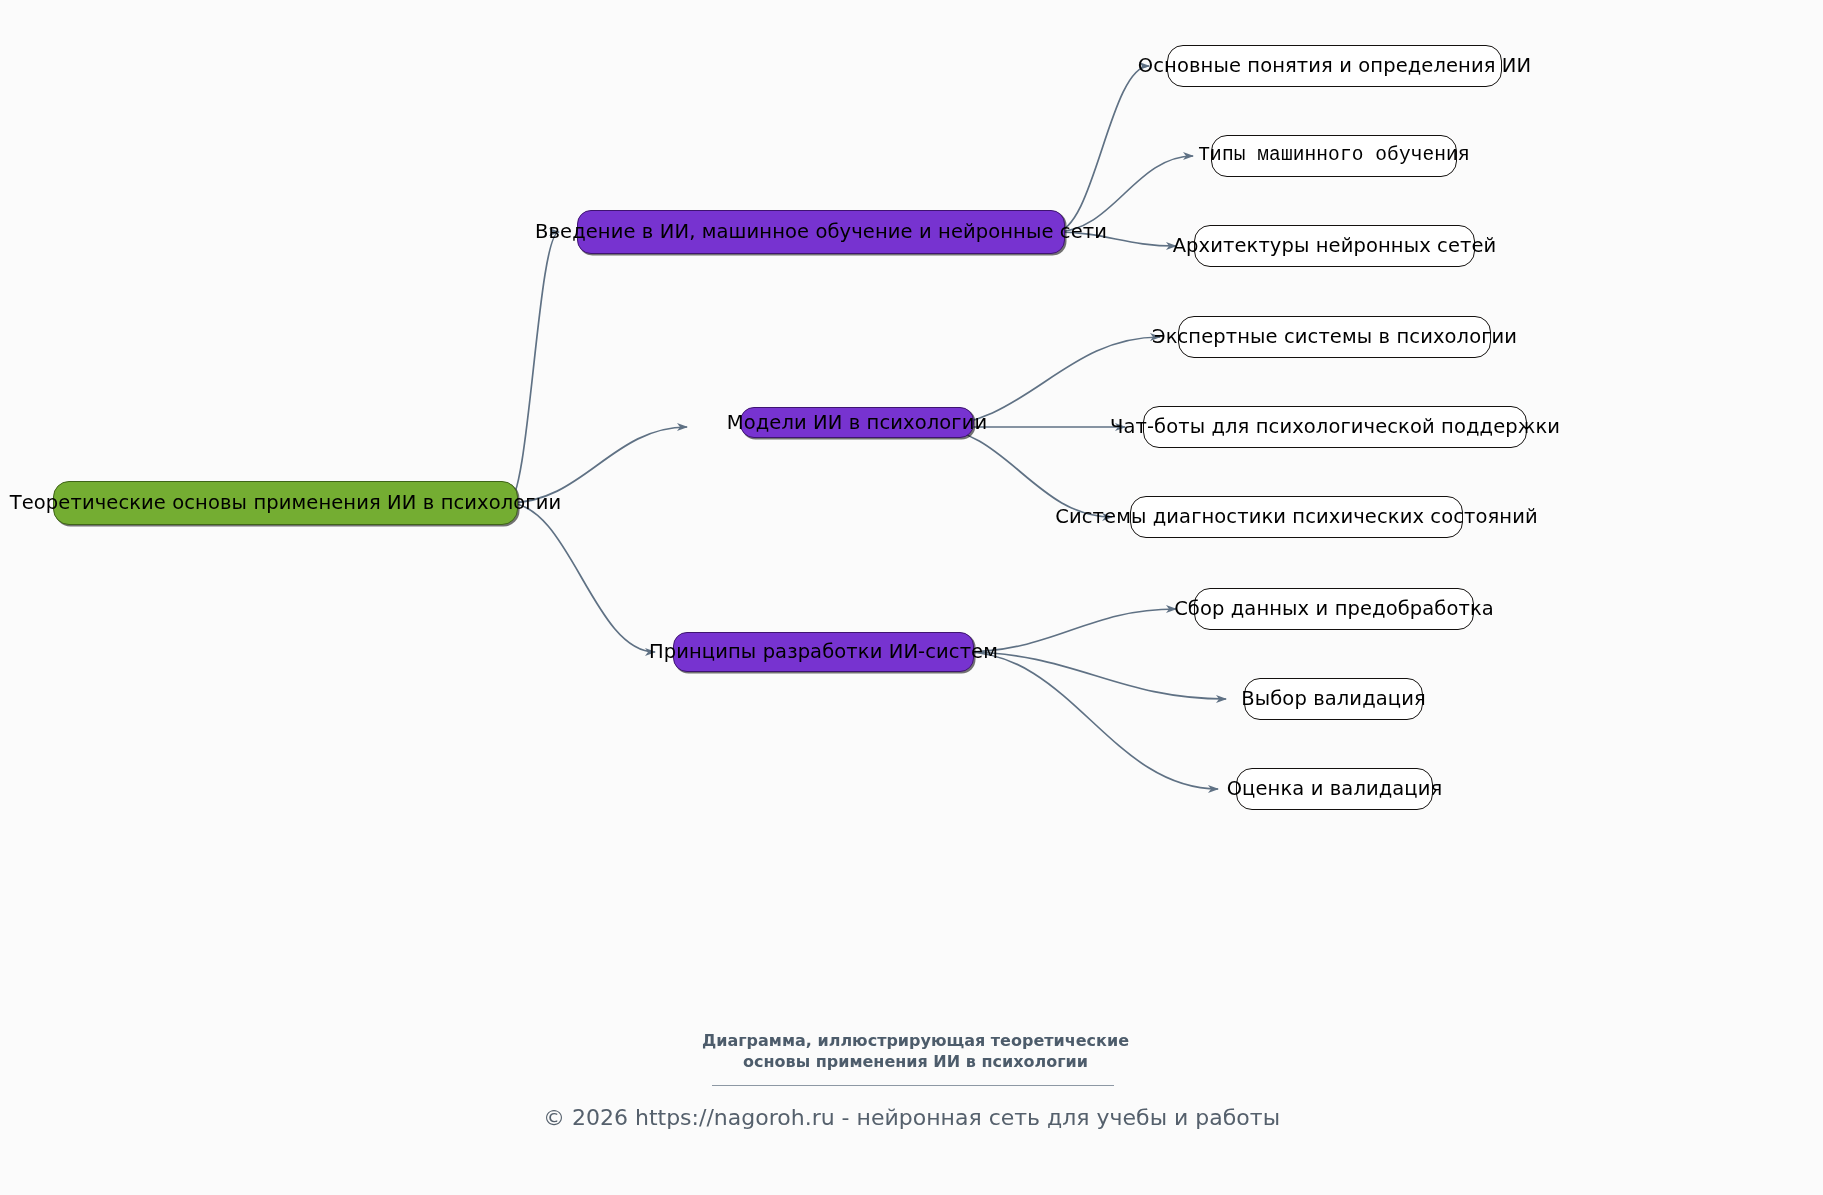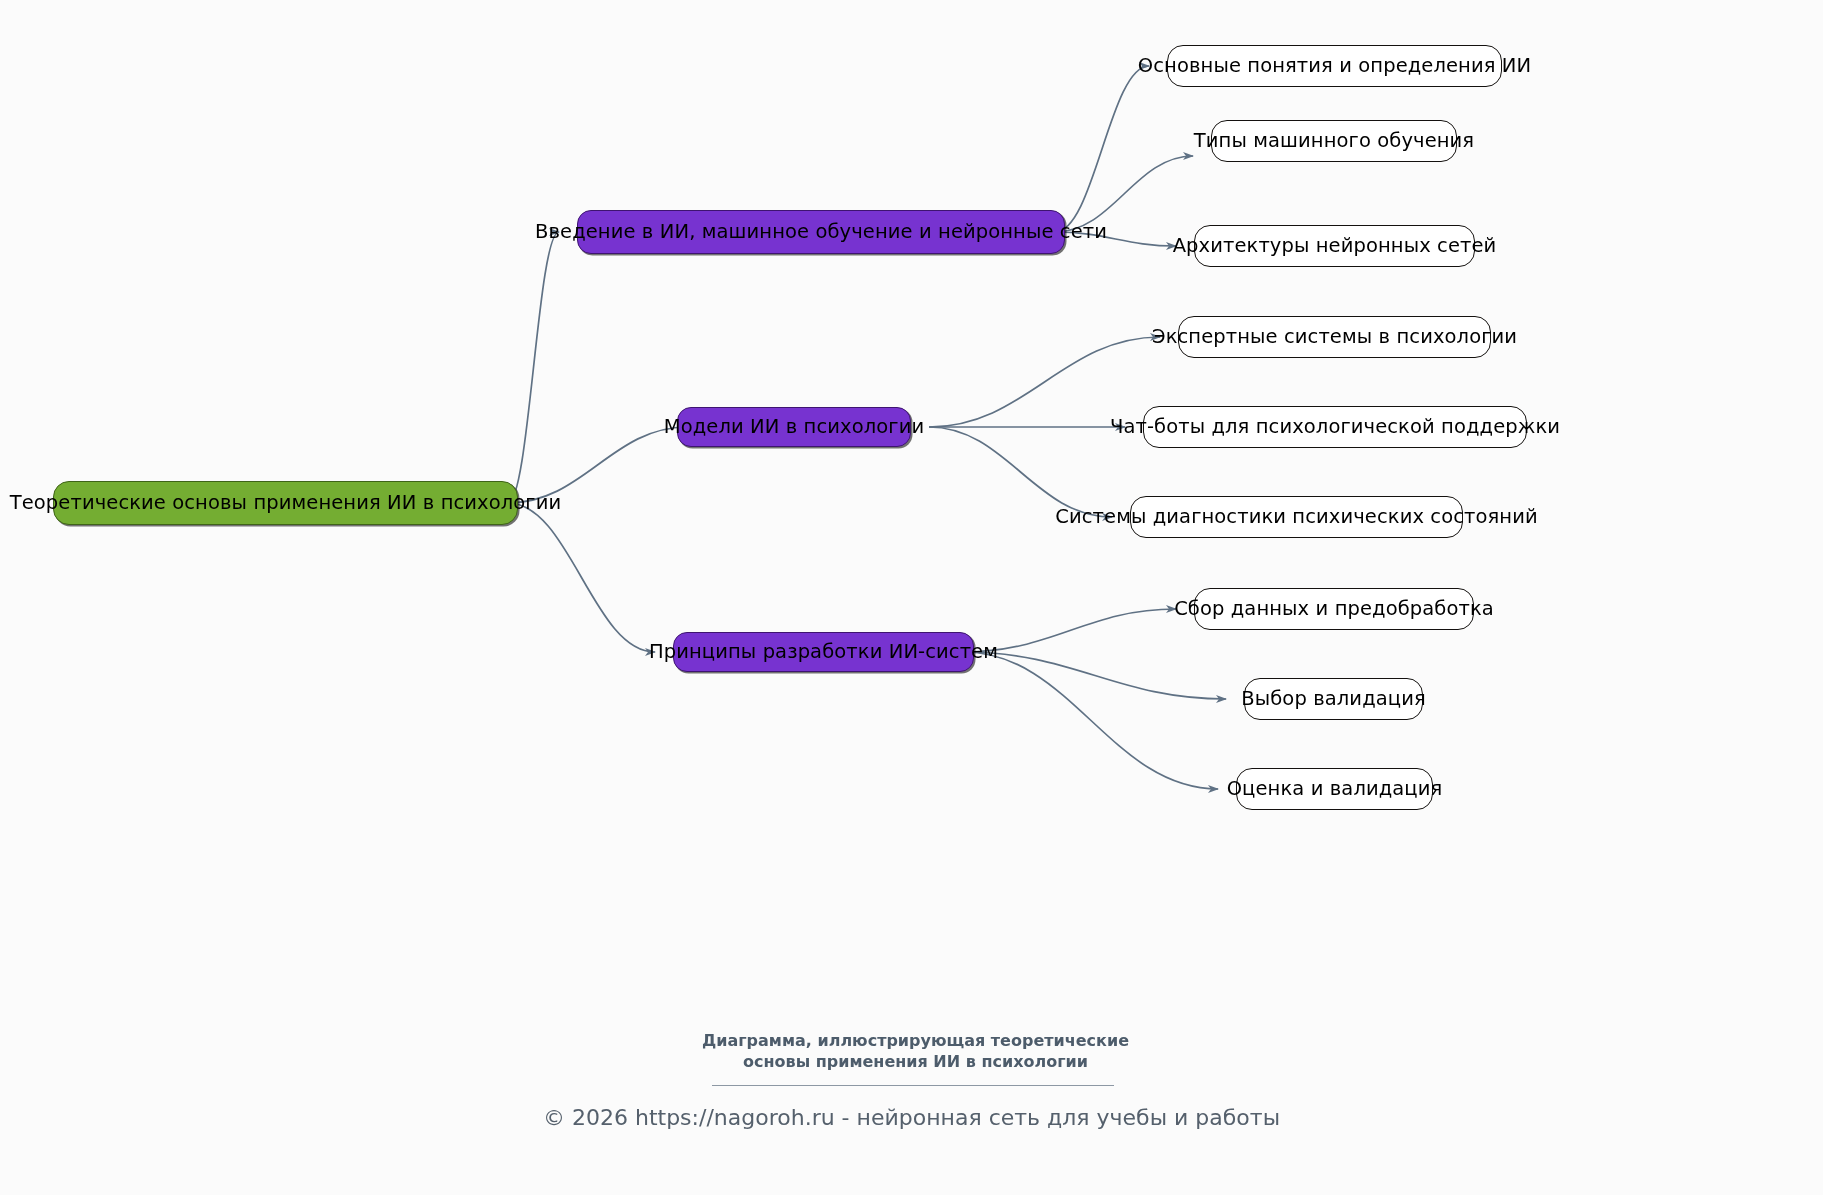--- a/index.html
+++ b/index.html
@@ -119,27 +119,27 @@
   <div id="nodes">
       <div class="node node-root" style="left: 41px; top: 481px; width: 465px; height: 44px; border-radius: 16px;">
         <span>Теоретические основы применения ИИ в психологии</span>
       </div>
       <div class="node node-branch" style="left: 565px; top: 210px; width: 488px; height: 44px;">
         <span>Введение в ИИ, машинное обучение и нейронные сети</span>
       </div>
       <div class="node node-leaf" style="left: 1155px; top: 45px; width: 335px; height: 42px;">
         <span>Основные понятия и определения ИИ</span>
       </div>
-      <div class="node node-leaf" style="left: 1199px; top: 120px; width: 246px; height: 42px;">
+      <div class="node node-leaf" style="left: 1199px; top: 135px; width: 246px; height: 42px; font-family: Liberation Mono, monospace;">
         <span>Типы машинного обучения</span>
       </div>
       <div class="node node-leaf" style="left: 1182px; top: 225px; width: 281px; height: 42px;">
         <span>Архитектуры нейронных сетей</span>
       </div>
-      <div class="node node-branch" style="left: 665px; top: 407px; width: 234px; height: 40px;">
+      <div class="node node-branch" style="left: 728px; top: 407px; width: 234px; height: 31px;">
         <span>Модели ИИ в психологии</span>
       </div>
       <div class="node node-leaf" style="left: 1166px; top: 316px; width: 313px; height: 42px;">
         <span>Экспертные системы в психологии</span>
       </div>
       <div class="node node-leaf" style="left: 1131px; top: 406px; width: 384px; height: 42px;">
         <span>Чат-боты для психологической поддержки</span>
       </div>
       <div class="node node-leaf" style="left: 1118px; top: 496px; width: 333px; height: 42px;">
         <span>Системы диагностики психических состояний</span>

